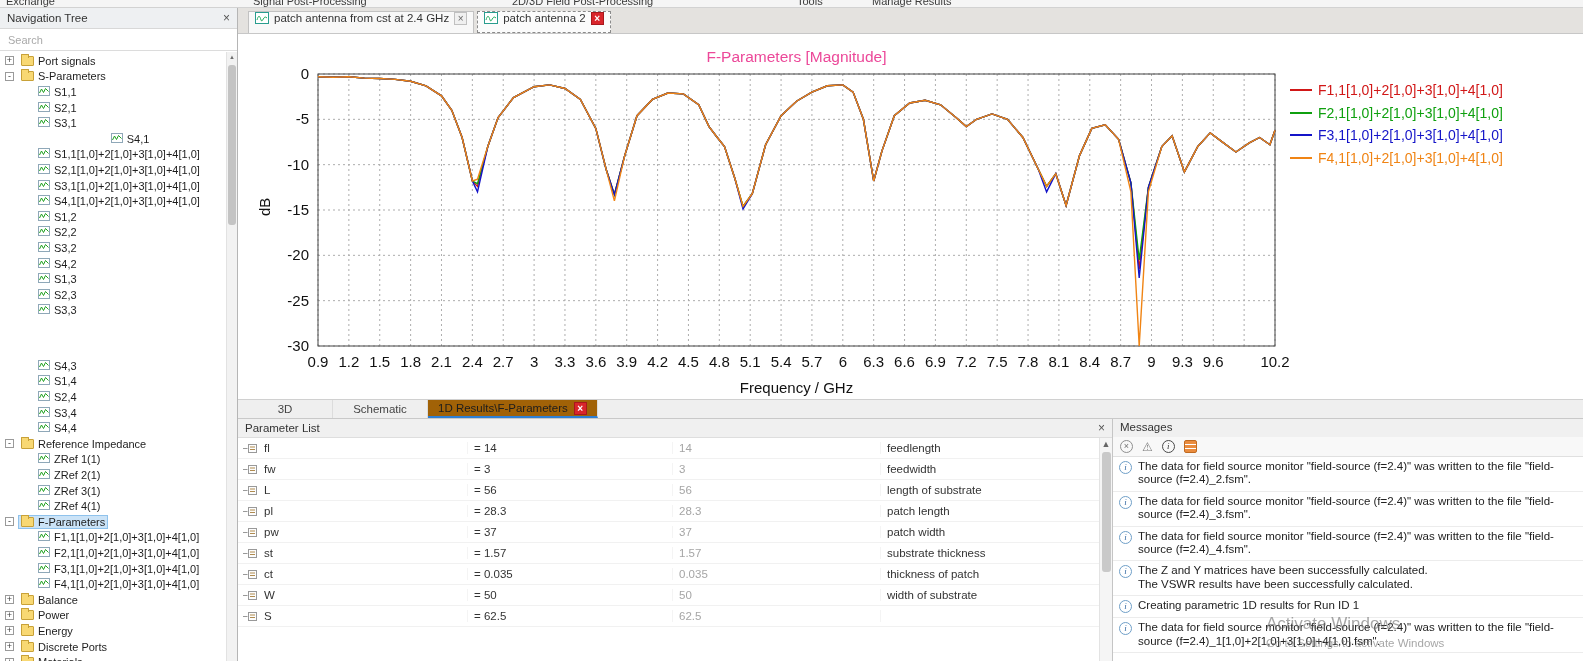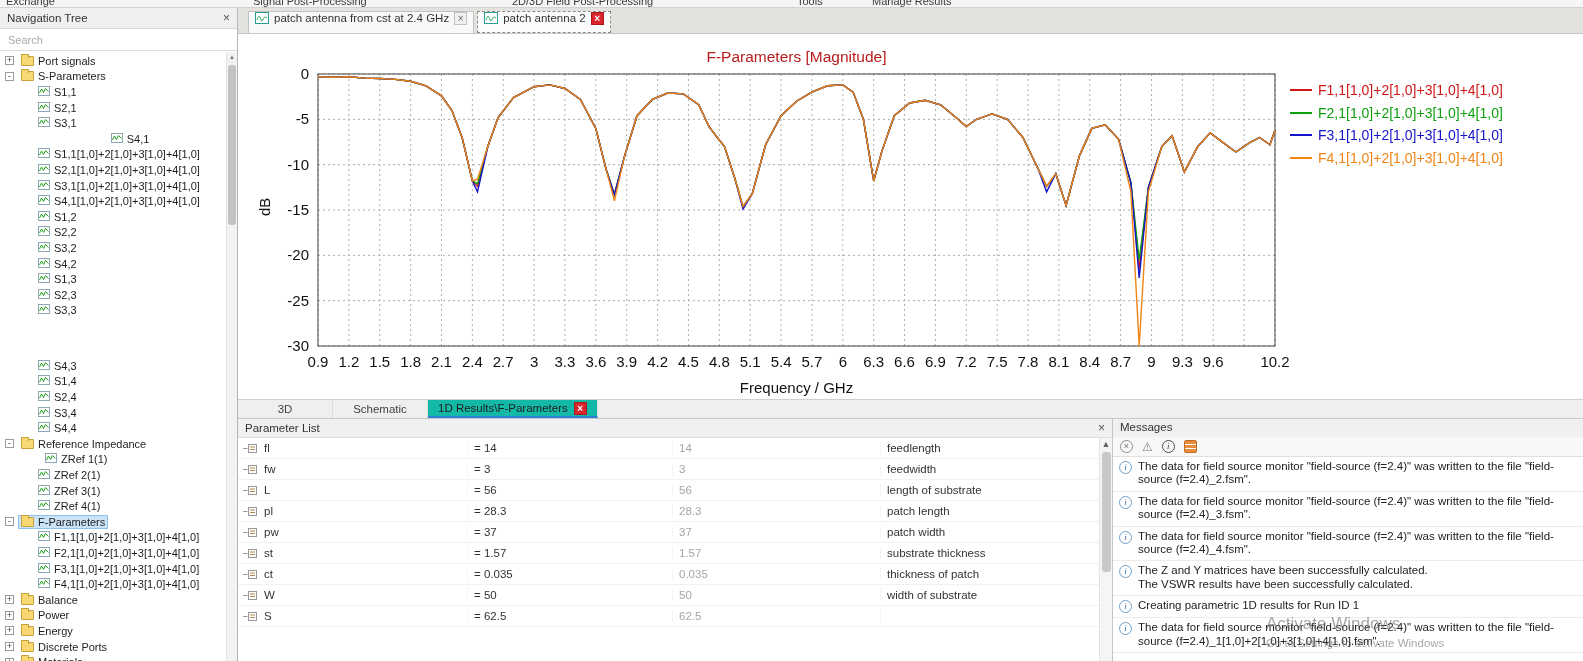--- a/index.html
+++ b/index.html
@@ -32,32 +32,32 @@
 #nav-scroll .thumb{position:absolute;top:13px;left:1px;width:8px;height:160px;background:#c4c4c4;border-radius:3px}
 
 #right{width:1345px;display:flex;flex-direction:column}
 #doc-tabs{height:26px;background:#e4e2df;display:flex;align-items:flex-end;gap:3px;padding:0 0 0 10px;border-bottom:1px solid #c7c7c7}
 .doc-tab{height:22px;display:flex;align-items:flex-start;gap:5px;padding:0 6px;font-size:11.5px;color:#333;background:#f8f8f8;border:1px solid #c2c2c2;border-bottom:none}
 .doc-tab.active{background:#fbfbfb;border:1px dashed #8b8b8b}
 .tab-close{width:13px;height:13px;border:1px solid #c0c0c0;background:#f0f0f0;color:#666;font-size:10px;line-height:11px;text-align:center;flex:none}
 .tab-close.red{background:#d9252b;border-color:#a8181d;color:#fff;font-weight:bold}
 
 #chart-panel{height:365px;background:#fff;position:relative}
-#chart-title{position:absolute;left:80px;width:957px;top:14px;text-align:center;font-size:15.5px;color:#b91c1c}
+#chart-title{position:absolute;left:80px;width:957px;top:14px;text-align:center;font-size:15.5px;color:#ec4899}
 #chart-svg{position:absolute;left:0;top:0}
 #chart-svg text{font-family:"Liberation Sans",sans-serif;font-size:15px;fill:#111}
 #chart-ylabel{position:absolute;left:18px;top:182px;transform:rotate(-90deg);transform-origin:left top;font-size:15px;color:#111}
 #chart-xlabel{position:absolute;left:80px;width:957px;top:345px;text-align:center;font-size:15px;color:#111}
 #chart-legend{position:absolute;left:1052px;top:45px}
 .legend-item{display:flex;align-items:center;height:22.5px;font-size:14px;white-space:nowrap}
 .legend-dash{width:22px;border-top:2px solid;margin-right:6px;flex:none}
 
 #view-tabs{height:20px;background:#efefef;border-top:1px solid #d0d0d0;border-bottom:1px solid #c9c9c9;display:flex;font-size:11.5px}
 .view-tab{display:flex;align-items:center;justify-content:center;gap:6px;color:#444;border-right:1px solid #dcdcdc;padding:0 10px}
-.view-tab.active{background:#14b8a6;border-bottom:2px solid #2e7fd4;color:#1d1d1d}
+.view-tab.active{background:#a16207;border-bottom:2px solid #2e7fd4;color:#1d1d1d}
 
 #bottom{flex:1;display:flex;min-height:0}
 #param-panel{width:875px;background:#fff;border-right:1px solid #c5c5c5;display:flex;flex-direction:column;position:relative}
 #param-header{height:19px;background:#f0f0f0;border-bottom:1px solid #dedede;display:flex;align-items:center;padding:0 7px;font-size:11.5px;color:#333}
 #param-header .title{flex:1}
 #param-table{flex:1;overflow:hidden;padding-right:13px}
 .prow{display:flex;height:21px;align-items:center;border-bottom:1px solid #f1f1f1;font-size:11.5px;color:#333}
 .prow.phead{height:20px;background:#fbfbfb;border-bottom:1px solid #e3e3e3;color:#444}
 .pcol-icon{width:24px;flex:none;display:flex;align-items:center;justify-content:center}
 .pcol-name{width:206px;padding-left:2px;border-right:1px solid #f4f4f4}
@@ -321,21 +321,21 @@
             <span class="tlabel">S4,4</span>
           </span>
         </div>
         <div class="tree-row" style="padding-left: 5px;">
           <span class="expander">-</span>
           <span class="sel-wrap">
             <span class="ticon folder"></span>
             <span class="tlabel">Reference Impedance</span>
           </span>
         </div>
-        <div class="tree-row" style="padding-left: 29px;">
+        <div class="tree-row" style="padding-left: 22px;">
           <span class="exp-spacer"></span>
           <span class="sel-wrap">
             <span class="ticon"><svg width="12" height="10" viewBox="0 0 12 10">
                 <rect x="0.5" y="0.5" width="11" height="9" fill="#fff" stroke="#8fa8b8"></rect>
                 <polyline points="1.5,7 3.5,3 5.5,6.5 7.5,2.5 10.5,5.5" fill="none" stroke="#1fa11f" stroke-width="1"></polyline>
               </svg></span>
             <span class="tlabel">ZRef 1(1)</span>
           </span>
         </div>
         <div class="tree-row" style="padding-left: 22px;">

